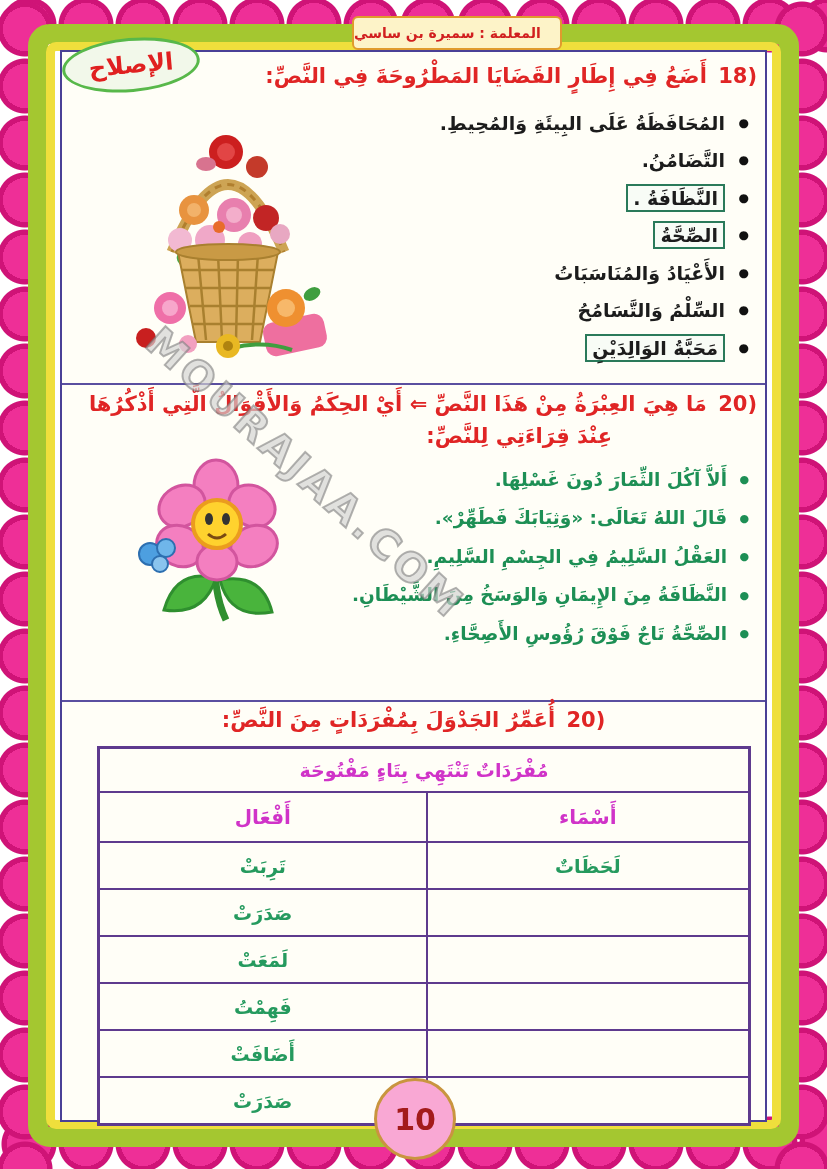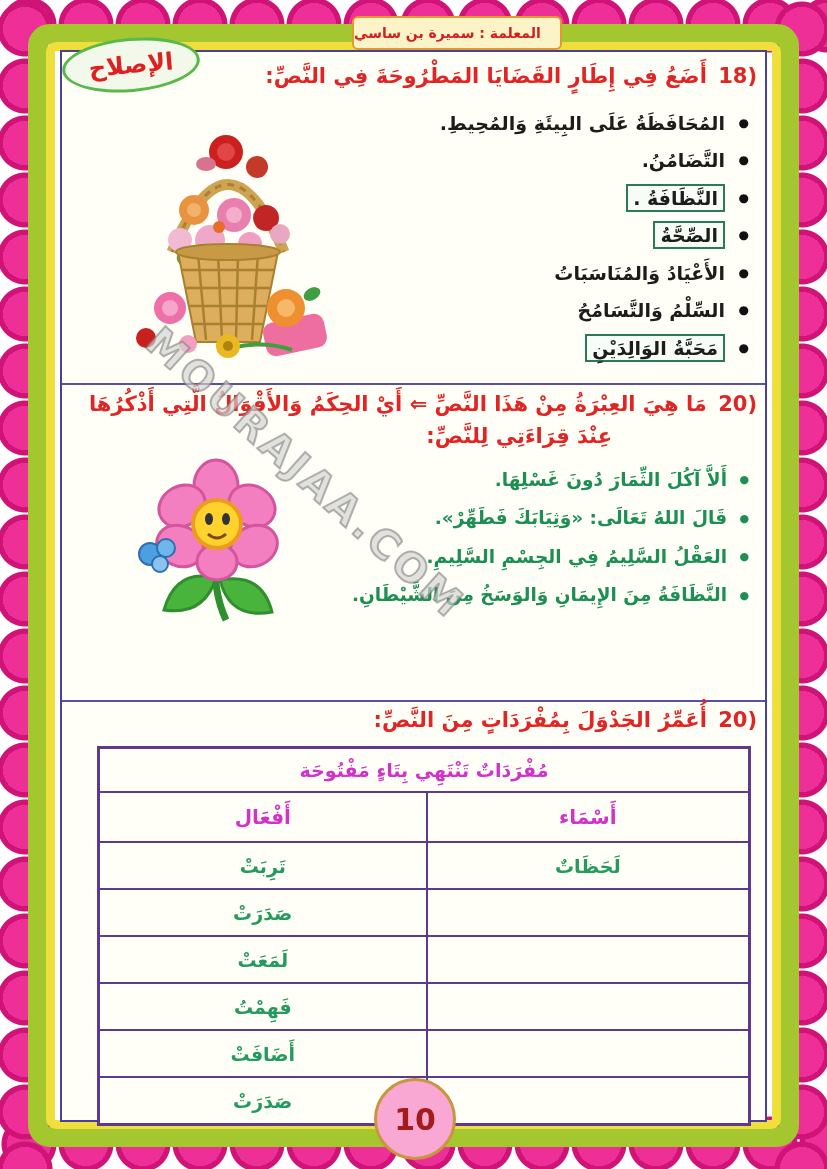--- a/index.html
+++ b/index.html
@@ -169,20 +169,23 @@
       </li>
     <li>
         <span>قَالَ اللهُ تَعَالَى: «وَثِيَابَكَ فَطَهِّرْ».</span>
       </li>
     <li>
         <span>العَقْلُ السَّلِيمُ فِي الجِسْمِ السَّلِيمِ.</span>
       </li>
     <li>
         <span>النَّظَافَةُ مِنَ الإِيمَانِ وَالوَسَخُ مِنَ الشَّيْطَانِ.</span>
       </li>
+    <li>
+        <span>الصِّحَّةُ تَاجٌ فَوْقَ رُؤُوسِ الأَصِحَّاءِ.</span>
+      </li>
   </ul>
 
   <svg class="flower-img" viewBox="0 0 188 188">
     <path d="M96 100 Q92 140 106 170" stroke="#2f8f2f" stroke-width="7" fill="none"></path>
     <path d="M96 128 Q56 118 44 160 Q84 166 96 128" fill="#49b43c" stroke="#2f8f2f" stroke-width="3"></path>
     <path d="M100 130 Q142 122 152 162 Q110 170 100 130" fill="#49b43c" stroke="#2f8f2f" stroke-width="3"></path>
     <g stroke="#d2559e" stroke-width="3" fill="#f47fc0">
       <ellipse cx="96" cy="36" rx="22" ry="26"></ellipse>
       <ellipse cx="132" cy="56" rx="24" ry="20" transform="rotate(30 132 56)"></ellipse>
       <ellipse cx="134" cy="96" rx="24" ry="20" transform="rotate(-25 134 96)"></ellipse>
@@ -194,21 +197,21 @@
     <ellipse cx="89" cy="69" rx="4" ry="6" fill="#333"></ellipse>
     <ellipse cx="106" cy="69" rx="4" ry="6" fill="#333"></ellipse>
     <path d="M88 84 Q97 92 106 84" stroke="#7a4a12" stroke-width="3" fill="none"></path>
     <circle cx="30" cy="104" r="11" fill="#4d9fe0" stroke="#2d6fb0" stroke-width="2"></circle>
     <circle cx="46" cy="98" r="9" fill="#6fb6ea" stroke="#2d6fb0" stroke-width="2"></circle>
     <circle cx="40" cy="114" r="8" fill="#8ac4ee" stroke="#2d6fb0" stroke-width="2"></circle>
   </svg>
 
   <div class="divider" style="top:648px;"></div>
 
-  <div class="qtitle" style="top:656px;">
+  <div class="qtitle" style="top:656px;text-align:center;">
     <span class="qnum">20)</span>
     <span>أُعَمِّرُ الجَدْوَلَ بِمُفْرَدَاتٍ مِنَ النَّصِّ:</span>
   </div>
 
   <table class="vocab-table">
     <tbody>
       <tr>
         <td class="thead" colspan="2">مُفْرَدَاتٌ تَنْتَهِي بِتَاءٍ مَفْتُوحَة</td>
       </tr>
       <tr>

